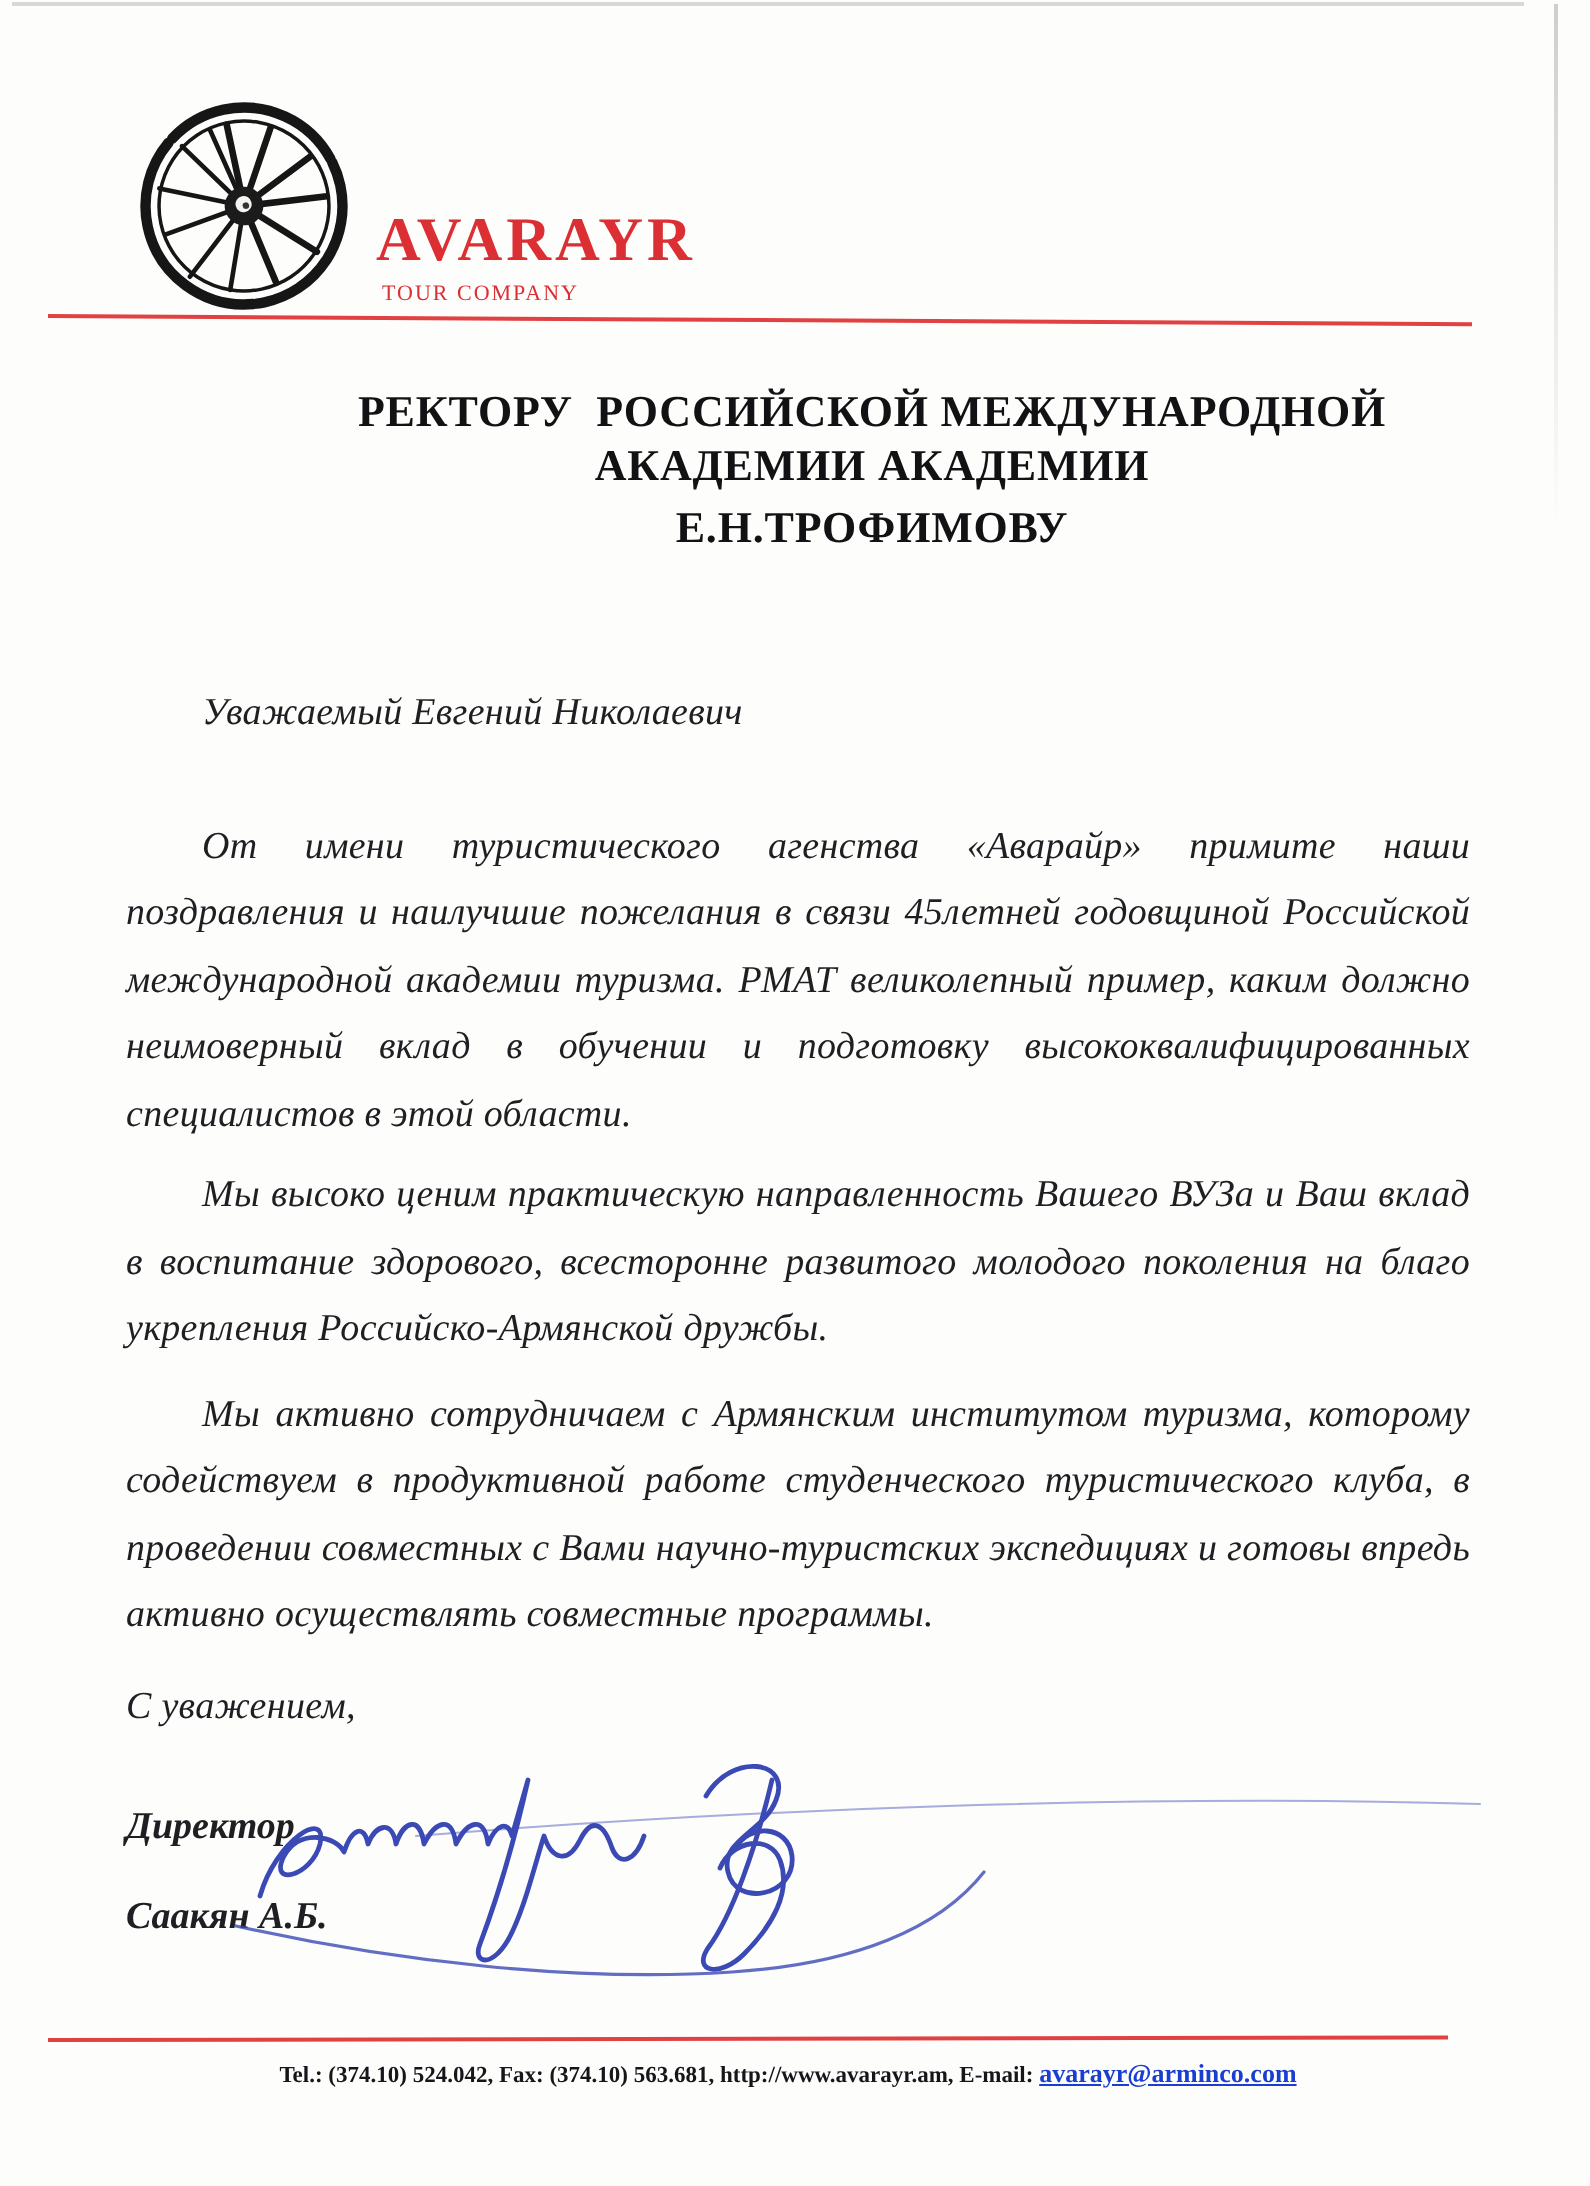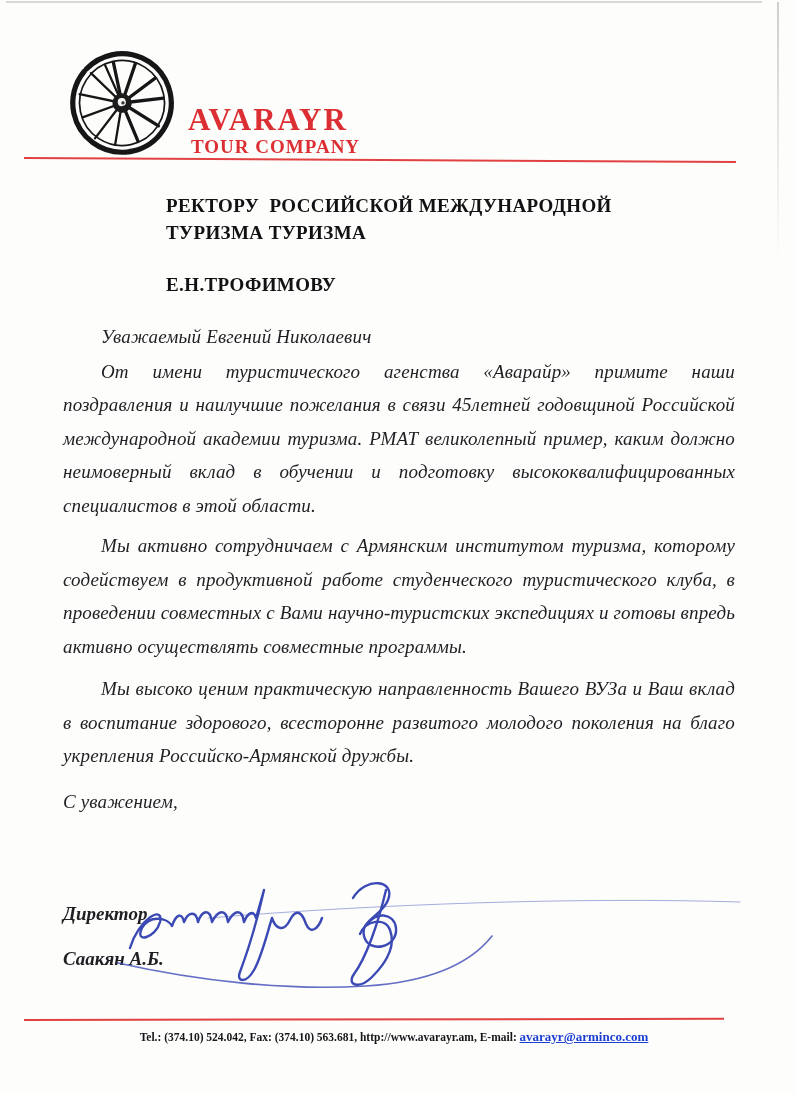--- a/index.html
+++ b/index.html
@@ -26,45 +26,45 @@
 
   
   .logo-wheel{position:absolute;left:66px;top:46px;width:112px;height:114px;}
   .brand-name{
     position:absolute;left:188px;top:104px;
     font-size:31px;font-weight:bold;letter-spacing:2px;line-height:32px;
     color:var(--brand-red);
   }
   .brand-sub{
     position:absolute;left:191px;top:139px;
-    font-size:19px;font-weight:bold;letter-spacing:1px;line-height:16px;
+    font-size:11px;font-weight:normal;letter-spacing:1px;line-height:16px;
     color:var(--brand-red);
     text-align:center;
   }
   .rule-top{
     position:absolute;left:24px;top:157px;width:712px;height:2.4px;
     background:var(--rule-red);transform:rotate(.33deg);transform-origin:left center;
   }
 
   
   .recipient{
     position:absolute;right:78px;top:192px;width:540px;
-    text-align:left;font-weight:bold;font-size:19px;line-height:27px;
+    text-align:center;font-weight:bold;font-size:22px;line-height:27px;
     letter-spacing:.4px;color:#121214;
   }
   .recipient .r-line1{white-space:pre-wrap;}
-  .recipient .r-name{margin-top:25px;}
+  .recipient .r-name{margin-top:4px;}
 
   
   .letter-body{
-    position:absolute;left:63px;top:320px;width:672px;
+    position:absolute;left:63px;top:340px;width:672px;
     font-style:italic;font-size:19px;line-height:33.5px;letter-spacing:.15px;
   }
   .salutation{text-indent:38px;}
-  .para{margin-top:1px;}
+  .para{margin-top:33px;}
   .para + .para{margin-top:7px;}
   .para:nth-of-type(3){margin-top:9px;}
   .line{text-align:justify;text-align-last:justify;}
   .line.last{text-align-last:left;}
   .para .line.first{text-indent:38px;}
   .closing{margin-top:12px;}
 
   
   .sig-block{position:absolute;left:63px;top:899px;font-style:italic;font-weight:bold;font-size:19px;line-height:30px;}
   .sig-name{margin-top:15px;}
@@ -121,44 +121,44 @@
       <circle cx="59" cy="58" r="1.7" fill="#333" stroke="none"></circle>
     </g>
   </svg>
 
   <div class="brand-name">AVARAYR</div>
   <div class="brand-sub">TOUR COMPANY</div>
   <div class="rule-top"></div>
 
   <div class="recipient">
     <div class="r-line1">РЕКТОРУ  РОССИЙСКОЙ МЕЖДУНАРОДНОЙ</div>
-    <div class="r-line2">ТУРИЗМА ТУРИЗМА</div>
+    <div class="r-line2">АКАДЕМИИ АКАДЕМИИ</div>
     <div class="r-name">Е.Н.ТРОФИМОВУ</div>
   </div>
 
   <div class="letter-body">
     <div class="salutation">Уважаемый Евгений Николаевич</div>
     <div>
         <div class="para">
           <div class="line first">От имени туристического агенства «Аварайр» примите наши</div>
           <div class="line">поздравления и наилучшие пожелания в связи 45летней годовщиной Российской</div>
           <div class="line">международной академии туризма. РМАТ великолепный пример, каким должно</div>
           <div class="line">неимоверный вклад в обучении и подготовку высококвалифицированных</div>
           <div class="line last">специалистов в этой области.</div>
         </div>
         <div class="para">
+          <div class="line first">Мы высоко ценим практическую направленность Вашего ВУЗа и Ваш вклад</div>
+          <div class="line">в воспитание здорового, всесторонне развитого молодого поколения на благо</div>
+          <div class="line last">укрепления Российско-Армянской дружбы.</div>
+        </div>
+        <div class="para">
           <div class="line first">Мы активно сотрудничаем  с Армянским институтом туризма, которому</div>
           <div class="line">содействуем в продуктивной работе студенческого туристического клуба, в</div>
           <div class="line">проведении совместных с Вами научно-туристских экспедициях и готовы впредь</div>
           <div class="line last">активно осуществлять совместные программы.</div>
-        </div>
-        <div class="para">
-          <div class="line first">Мы высоко ценим практическую направленность Вашего ВУЗа и Ваш вклад</div>
-          <div class="line">в воспитание здорового, всесторонне развитого молодого поколения на благо</div>
-          <div class="line last">укрепления Российско-Армянской дружбы.</div>
         </div>
       </div>
     <div class="closing">С уважением,</div>
   </div>
 
   <div class="sig-block">
     <div class="sig-title">Директор</div>
     <div class="sig-name">Саакян А.Б.</div>
   </div>
 

